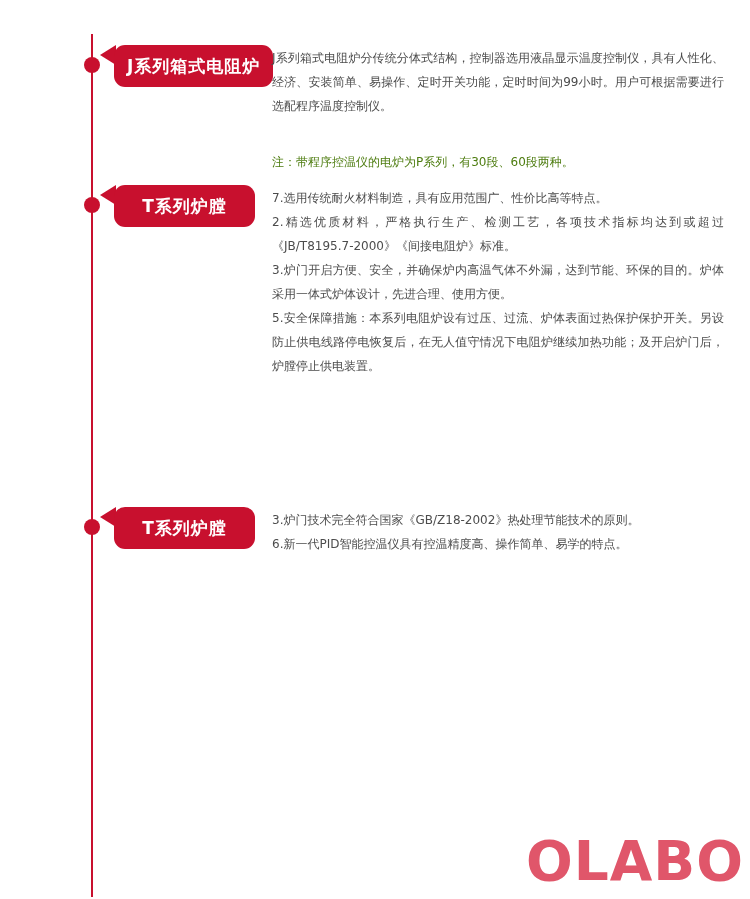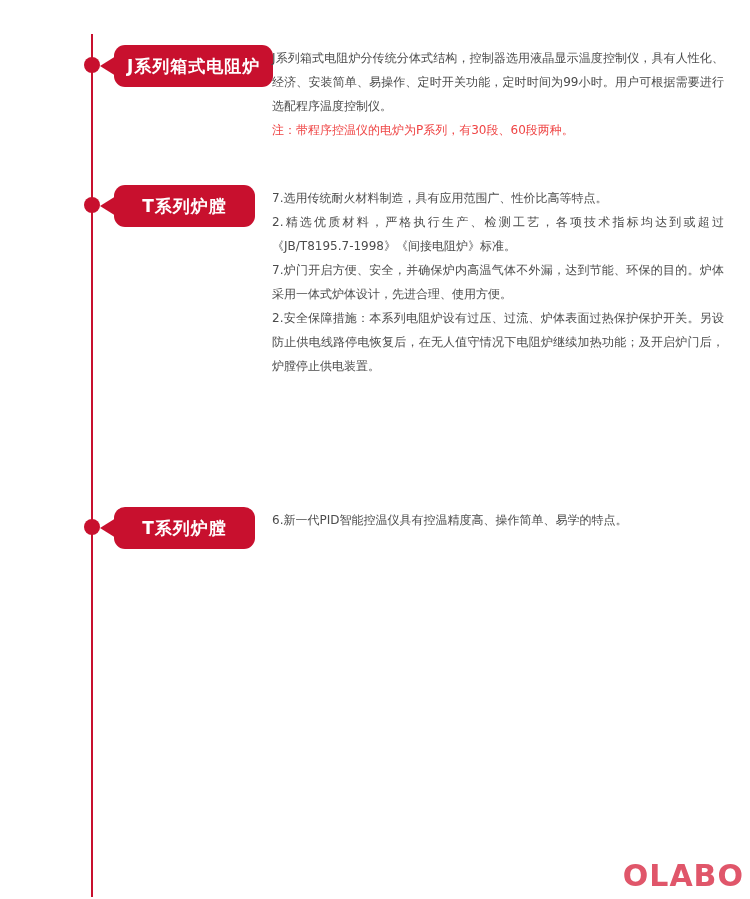--- a/index.html
+++ b/index.html
@@ -20,21 +20,21 @@
   .s1{top:45px;}
   .s2{top:185px;}
   .s3{top:507px;}
   .dot{
     position:absolute;left:84px;top:12px;
     width:16px;height:16px;border-radius:50%;
     background:#c8102e;
   }
   .ribbon{
     position:absolute;left:100px;top:0;
-    display:flex;align-items:center;
+    display:flex;
   }
   .tri{
     width:0;height:0;
     border-top:10px solid transparent;
     border-bottom:10px solid transparent;
     border-right:16px solid #c8102e;
     margin-right:-2px;
   }
   .ribbon-rect{
     height:42px;min-width:141px;box-sizing:border-box;
@@ -46,25 +46,25 @@
   }
   .text-col{
     position:absolute;left:272px;top:1px;width:452px;
     z-index:1;
   }
   .para{
     margin:0;padding:0;
     font-size:12px;line-height:24px;color:#4c4c4c;
     text-align:justify;
   }
-  .para.note{color:#ef4444;}
+  .para.note{color:#4d7c0f;margin-top:32px;}
   
   .logo{
     position:absolute;right:6px;bottom:6px;z-index:0;
-    font-size:30px;font-weight:bold;letter-spacing:1px;
+    font-size:55px;font-weight:bold;letter-spacing:1px;
     color:#e0566a;
     font-family:"DejaVu Sans","Liberation Sans",sans-serif;
     margin-top:12px;
   }
 </style>
 </head>
 <body>
 
 <div class="page">
 
@@ -83,32 +83,33 @@
   </section>
 
   <section class="section s2">
     <span class="dot"></span>
     <div class="ribbon">
       <span class="tri"></span>
       <span class="ribbon-rect">T系列炉膛</span>
     </div>
     <div class="text-col">
       <p class="para">7.选用传统耐火材料制造，具有应用范围广、性价比高等特点。</p>
-      <p class="para">2.精选优质材料，严格执行生产、检测工艺，各项技术指标均达到或超过《JB/T8195.7-1998》《间接电阻炉》标准。</p>
-      <p class="para">7.炉门开启方便、安全，并确保炉内高温气体不外漏，达到节能、环保的目的。炉体采用一体式炉体设计，先进合理、使用方便。</p>
-      <p class="para">2.安全保障措施：本系列电阻炉设有过压、过流、炉体表面过热保护保护开关。另设防止供电线路停电恢复后，在无人值守情况下电阻炉继续加热功能；及开启炉门后，炉膛停止供电装置。</p>
+      <p class="para">2.精选优质材料，严格执行生产、检测工艺，各项技术指标均达到或超过《JB/T8195.7-2000》《间接电阻炉》标准。</p>
+      <p class="para">3.炉门开启方便、安全，并确保炉内高温气体不外漏，达到节能、环保的目的。炉体采用一体式炉体设计，先进合理、使用方便。</p>
+      <p class="para">5.安全保障措施：本系列电阻炉设有过压、过流、炉体表面过热保护保护开关。另设防止供电线路停电恢复后，在无人值守情况下电阻炉继续加热功能；及开启炉门后，炉膛停止供电装置。</p>
     </div>
   </section>
 
   <section class="section s3">
     <span class="dot"></span>
     <div class="ribbon">
       <span class="tri"></span>
       <span class="ribbon-rect">T系列炉膛</span>
     </div>
     <div class="text-col">
+      <p class="para">3.炉门技术完全符合国家《GB/Z18-2002》热处理节能技术的原则。</p>
       <p class="para">6.新一代PID智能控温仪具有控温精度高、操作简单、易学的特点。</p>
     </div>
   </section>
 
   <div class="logo">OLABO</div>
 
 </div>
 
 </body></html>

